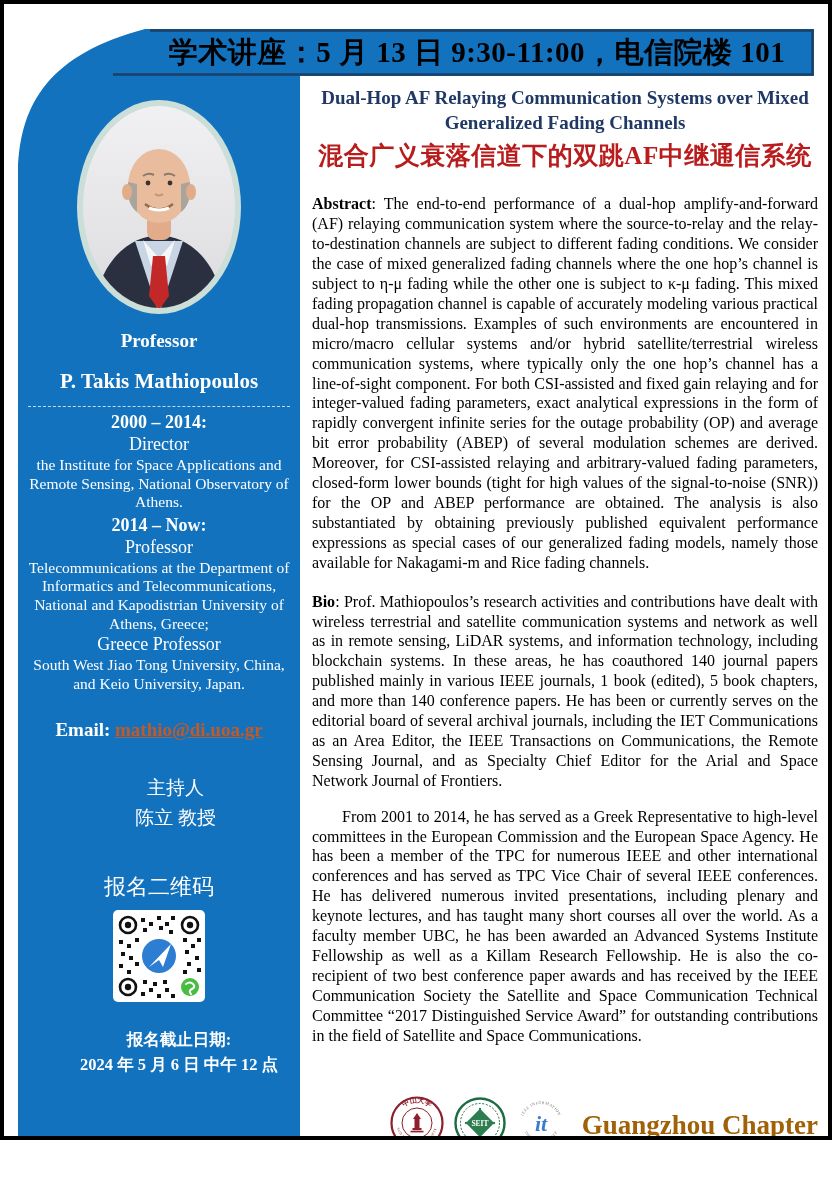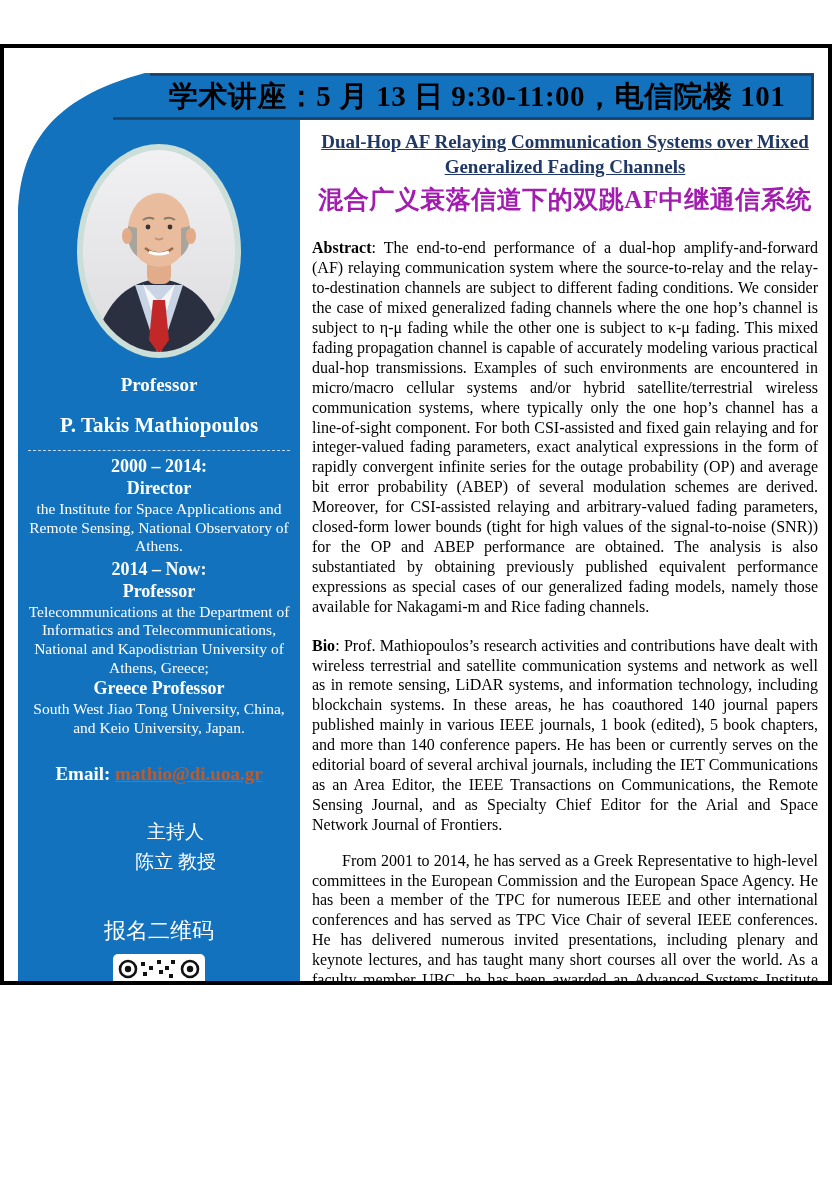--- a/index.html
+++ b/index.html
@@ -1,18 +1,18 @@
 <!DOCTYPE html>
 <html><head>
 <meta charset="utf-8">
 <style>
   html,body { margin:0; padding:0; background:#ffffff; }
   .page {
-    position:relative; width:832px; height:941px; background:#ffffff;
-    font-family:"Liberation Serif", serif; overflow:hidden;margin-top:44px;
+    position:relative; width:832px; height:1140px; background:#ffffff;
+    font-family:"Liberation Serif", serif; overflow:hidden;
   }
   .page-border {
     position:absolute; inset:0; border:4px solid #000; z-index:40; pointer-events:none;
   }
   .blue-shape { position:absolute; left:0; top:0; z-index:0; }
 
   
   .banner-text {
     position:absolute; left:142px; top:29px; width:670px; height:47px;
     line-height:47px; text-align:center; z-index:2;
@@ -23,38 +23,38 @@
   
   .sidebar {
     position:absolute; left:18px; top:84px; width:282px; z-index:2;
     color:#fff; text-align:center;
   }
   .photo-wrap { width:164px; margin:16px auto 0; }
   .prof-label { margin-top:12px; font-size:19px; font-weight:bold; }
   .prof-name  { margin-top:17px; font-size:21px; font-weight:bold; }
   .divider { margin:12px 10px 5px; border-top:1px dashed rgba(255,255,255,0.75); height:0; }
   .period { font-size:18px; font-weight:bold; margin-top:3px; }
-  .role   { font-size:18px; font-weight:bold; margin-top:1px; }
+  .role   { font-size:18px; font-weight:normal; margin-top:1px; }
   .detail { font-size:15.5px; line-height:1.2; margin:1px 4px 0; }
   .email-row { margin-top:26px; font-size:19px; font-weight:bold; }
   .email-link { color:#C05A28; text-decoration:underline; cursor:pointer; }
   .host-block { margin-top:32px; font-size:19px; line-height:1.55;padding-left:33px; }
   .qr-label { margin-top:40px; font-size:22px; }
   .qr-wrap { width:92px; margin:8px auto 0; }
   .deadline { margin-top:22px; font-size:16.5px; font-weight:bold; line-height:1.5;padding-left:40px; }
 
   
   .main {
     position:absolute; left:312px; top:86px; width:506px; z-index:2; color:#000;
   }
   .title-en {
-    text-align:center; font-size:19px; font-weight:bold; color:#1F3864; line-height:1.3;text-decoration:underline;
+    text-align:center; font-size:19px; font-weight:bold; color:#1F3864; line-height:1.3;
   }
   .title-zh {
-    text-align:center; font-size:25px; font-weight:bold; color:#a21caf; margin-top:4px;
+    text-align:center; font-size:25px; font-weight:bold; color:#b91c1c; margin-top:4px;
     letter-spacing:0.5px;
   }
   .para {
     margin-top:22px; font-size:16px; line-height:1.245; text-align:justify;
   }
   .para.bio { margin-top:19px; }
   .para.cont { margin-top:0; text-indent:30px; }
   .lead { font-weight:bold; }
 
   

